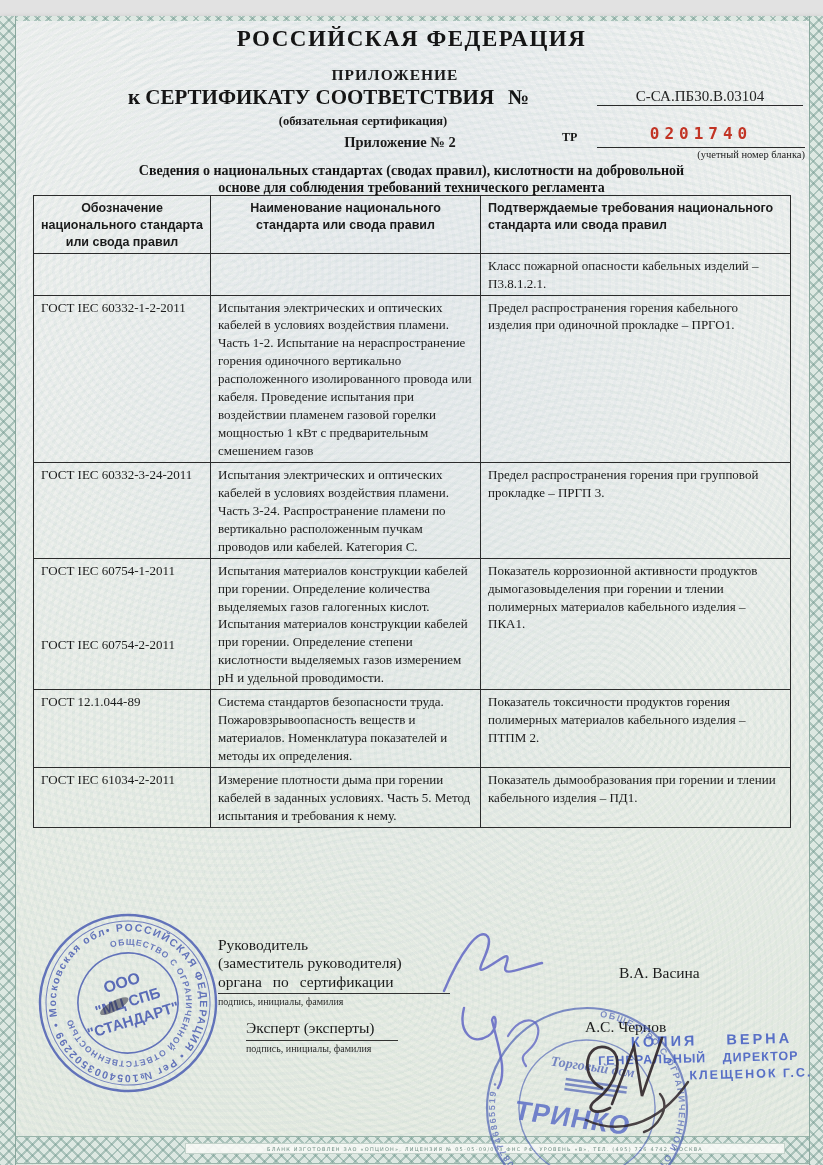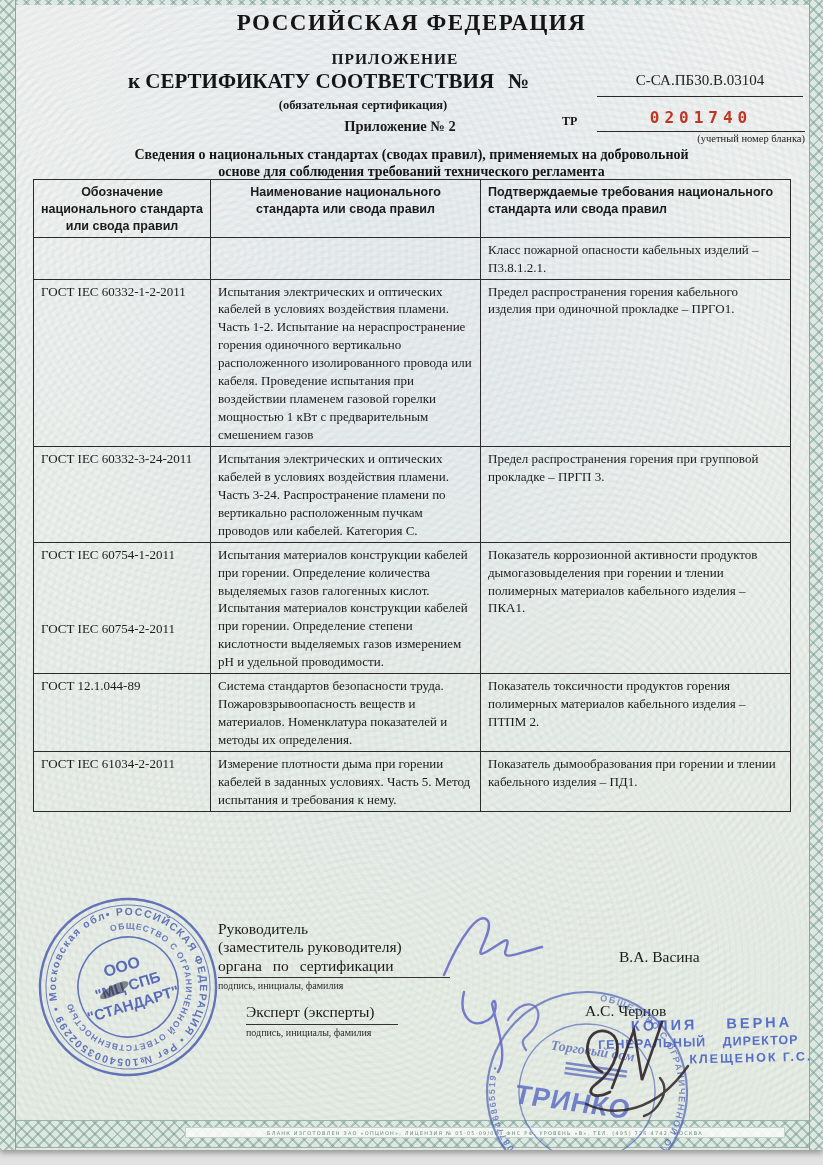--- a/index.html
+++ b/index.html
@@ -1,20 +1,20 @@
 <!DOCTYPE html>
 <html><head>
 <meta charset="utf-8">
 <style>
   * { margin:0; padding:0; box-sizing:border-box; }
   html,body { width:823px; height:1165px; }
   body { background:#e2e2e2; font-family:"Liberation Serif","DejaVu Serif",serif; position:relative; overflow:hidden; }
 
   .paper {
-    position:absolute; left:0; top:0; width:823px; height:1150px; overflow:hidden;
+    position:absolute; left:0; top:16px; width:823px; height:1150px; overflow:hidden;
     background:
       radial-gradient(ellipse at 50% 28%, rgba(205,215,232,.22), transparent 58%),
       repeating-radial-gradient(circle at 28% 22%, rgba(150,170,200,.06) 0 3px, transparent 3px 7px),
       repeating-radial-gradient(circle at 72% 62%, rgba(145,190,170,.07) 0 3px, transparent 3px 7px),
       repeating-radial-gradient(circle at 45% 85%, rgba(150,185,170,.06) 0 2px, transparent 2px 6px),
       linear-gradient(180deg, #f1f2f1 0%, #eef0ee 35%, #eaeee7 70%, #e7ece3 100%);
     box-shadow:0 3px 6px rgba(0,0,0,.35);
   }
   .chev {
     position:absolute;
@@ -35,21 +35,21 @@
     color:#6d8d82; line-height:10px; white-space:nowrap; overflow:hidden; text-align:center;
   }
 
   
   .abs { position:absolute; }
   .t-country { top:10px; left:0; width:823px; text-align:center; font-weight:bold; font-size:23px; letter-spacing:1.5px; color:#151515; }
   .t-annex-word { top:50px; left:0; width:790px; text-align:center; font-weight:bold; font-size:15.5px; letter-spacing:1px; color:#1a1a1a; }
   .t-cert-line { top:69px; left:128px; font-weight:bold; font-size:21px; color:#151515; white-space:nowrap; }
   .t-cert-line .numsign { margin-left:14px; }
   .cert-number { top:72px; left:597px; width:206px; text-align:center; font-size:15px; color:#222;
-                 border-bottom:1.5px solid #2a2a2a; padding-bottom:7px; }
+                 border-bottom:1.5px solid #2a2a2a; padding-bottom:0; }
   .t-mandatory { top:98px; left:128px; width:470px; text-align:center; font-weight:bold; font-size:12.5px; color:#1a1a1a; }
   .t-annex-no { top:118px; left:280px; width:240px; text-align:center; font-weight:bold; font-size:14.5px; color:#1a1a1a; }
   .tr-label { top:114px; left:562px; font-weight:bold; font-size:12px; color:#151515; }
   .tr-number { top:108px; left:597px; width:208px; text-align:center; font-family:"DejaVu Sans Mono",monospace;
                font-weight:bold; font-size:16px; letter-spacing:5px; color:#c23424;
                border-bottom:1.5px solid #2a2a2a; padding-bottom:4px; }
   .tr-caption { top:133px; left:597px; width:208px; text-align:right; font-size:10.5px; color:#222; }
   .t-desc1 { top:147px; left:0; width:823px; text-align:center; font-weight:bold; font-size:14px; color:#151515; }
   .t-desc2 { top:164px; left:0; width:823px; text-align:center; font-weight:bold; font-size:14px; color:#151515; }
 
@@ -111,21 +111,21 @@
   <div class="abs t-cert-line">
     <span>к СЕРТИФИКАТУ СООТВЕТСТВИЯ</span><span class="numsign">№</span>
   </div>
   <div class="abs t-annex-word">ПРИЛОЖЕНИЕ</div>
   <div class="abs cert-number">С-СА.ПБ30.В.03104</div>
   <div class="abs t-mandatory">(обязательная сертификация)</div>
   <div class="abs t-annex-no">Приложение № 2</div>
   <div class="abs tr-label">ТР</div>
   <div class="abs tr-number">0201740</div>
   <div class="abs tr-caption">(учетный номер бланка)</div>
-  <div class="abs t-desc1">Сведения о национальных стандартах (сводах правил), применяемых на добровольной</div>
+  <div class="abs t-desc1">Сведения о национальных стандартах (сводах правил), кислотности на добровольной</div>
   <div class="abs t-desc2">основе для соблюдения требований технического регламента</div>
 
   <table class="std">
     <colgroup>
         <col style="width:177px">
         <col style="width:270px">
         <col style="width:310px">
       </colgroup>
     <tbody>
         <tr class="tr-head">

